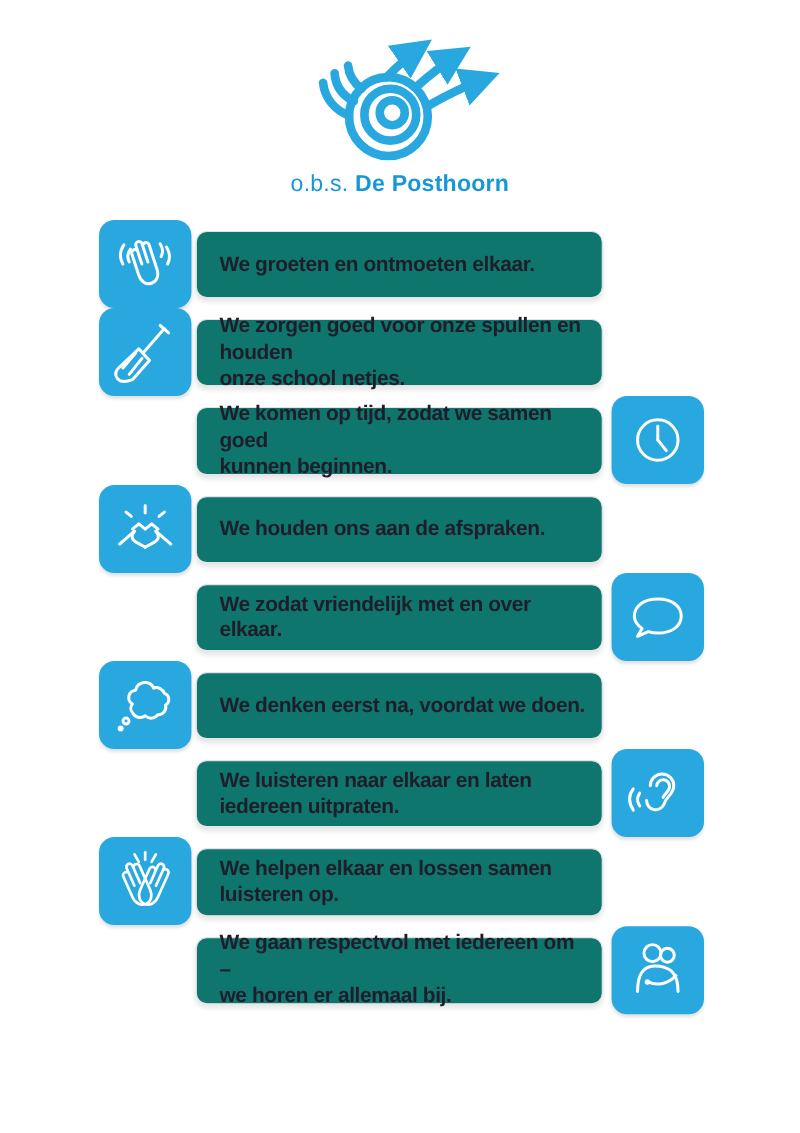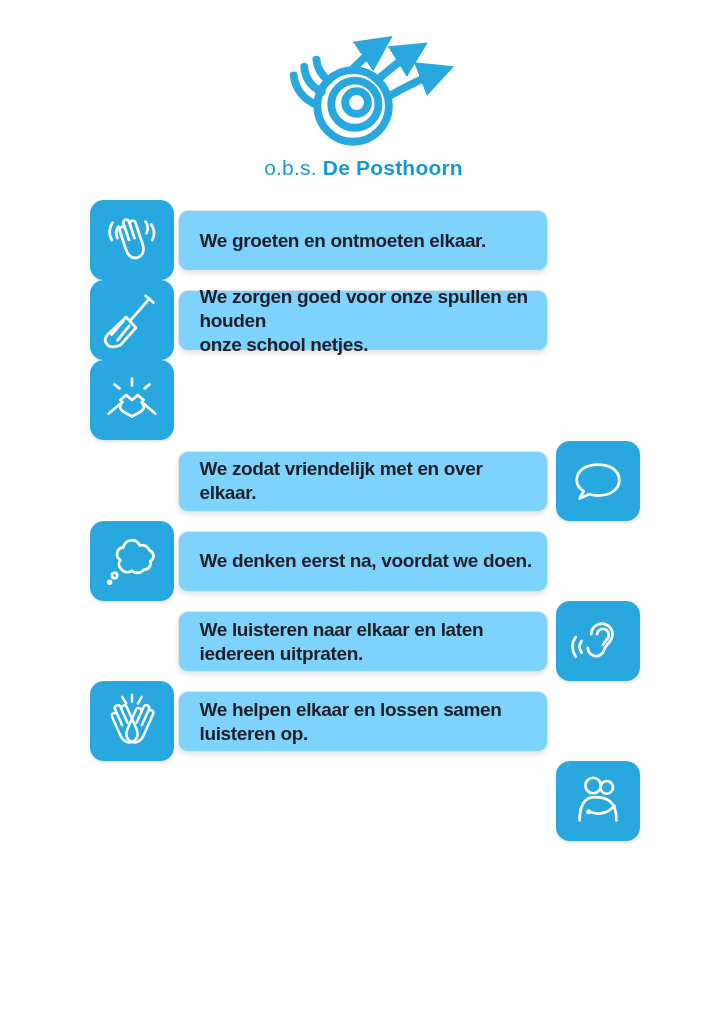--- a/index.html
+++ b/index.html
@@ -21,21 +21,21 @@
     position:absolute;top:0;width:84px;height:80px;border-radius:14px;
     background:var(--accent,#29a8e0);display:flex;align-items:center;justify-content:center;
     box-shadow:0 2px 3px rgba(0,0,0,.12);
   }
   .row.icon-left  .icon-tile{left:0;}
   .row.icon-right .icon-tile{right:0;}
   .icon-slot{display:flex;align-items:center;justify-content:center;width:64px;height:64px;}
   .icon-slot svg{width:62px;height:62px;}
   .rule-card{
     position:absolute;left:88px;right:92px;top:10px;bottom:9px;
-    background:#7dd3fc;border:1px solid #e4e4e7;border-radius:10px;
+    background:#0f766e;border:1px solid #e4e4e7;border-radius:10px;
     box-shadow:0 3px 5px rgba(0,0,0,.10);
     display:flex;align-items:center;padding-left:21px;padding-right:12px;box-sizing:border-box;
   }
   .rule-text{
     margin:0;font-size:19px;font-weight:700;color:var(--text,#1e1e2a);
     letter-spacing:-.35px;line-height:1.25;white-space:pre-line;
   }
 </style>
 </head>
 <body>
@@ -100,36 +100,56 @@
                 <path d="M29 38 L17 53"></path>
               </g>
             </svg>
           </span>
     </div>
     <div class="rule-card">
       <p class="rule-text">We zorgen goed voor onze spullen en houden
 onze school netjes.</p>
     </div>
   </div>
+      <div class="row icon-right">
+    <div class="icon-tile">
+      <span class="icon-slot">
+            <svg viewBox="0 0 64 64">
+              <g fill="none" stroke="#fff" stroke-width="2.8" stroke-linecap="round" stroke-linejoin="round">
+      <circle cx="32" cy="32" r="19"></circle>
+                <path d="M32 32 V19"></path>
+                <path d="M32 32 L40 42"></path>
+              </g>
+            </svg>
+          </span>
+    </div>
+    <div class="rule-card">
+      <p class="rule-text">We komen op tijd, zodat we samen goed
+kunnen beginnen.</p>
+    </div>
+  </div>
       <div class="row icon-left">
     <div class="icon-tile">
       <span class="icon-slot">
             <svg viewBox="0 0 64 64">
               <g fill="none" stroke="#fff" stroke-width="2.8" stroke-linecap="round" stroke-linejoin="round">
       <path d="M8 46 L22 34"></path>
                 <path d="M56 46 L42 34"></path>
       <path d="M20 32 l6 -5 l6 5 l6 -5 l6 5"></path>
       <path d="M22 34 q-5 6 1 10 l9 5"></path>
                 <path d="M42 34 q5 6 -1 10 l-9 5"></path>
       <path d="M14 16 l5 4"></path>
                 <path d="M32 10 v7"></path>
                 <path d="M50 16 l-5 4"></path>
               </g>
             </svg>
           </span>
+    </div>
+    <div class="rule-card">
+      <p class="rule-text">We houden ons aan de afspraken.</p>
     </div>
   </div>
       <div class="row icon-right">
     <div class="icon-tile">
       <span class="icon-slot">
             <svg viewBox="0 0 64 64">
               <g fill="none" stroke="#fff" stroke-width="2.8" stroke-linecap="round" stroke-linejoin="round">
       <path d="M32 15 C45 15 54 21.5 54 31 C54 40.5 45 47 32 47 C28.8 47 25.7 46.5 23 45.6 L13 50 L17.3 42.6 C12.7 39.6 10 35.6 10 31 C10 21.5 19 15 32 15 Z"></path>
               </g>
             </svg>
@@ -202,16 +222,20 @@
               <g fill="none" stroke="#fff" stroke-width="2.8" stroke-linecap="round" stroke-linejoin="round">
       <circle cx="27" cy="16" r="8"></circle>
                 <circle cx="41" cy="18" r="6.5"></circle>
       <path d="M13 52 C13 34 20 28 29 28 C42 28 51 33 51 52"></path>
       <path d="M49 37 C42 45 31 47 23 43"></path>
                 <circle cx="22.3" cy="43" r="1.2"></circle>
               </g>
             </svg>
           </span>
     </div>
+    <div class="rule-card">
+      <p class="rule-text">We gaan respectvol met iedereen om –
+we horen er allemaal bij.</p>
+    </div>
   </div>
     </div>
 
 </div>
 
 </body></html>

